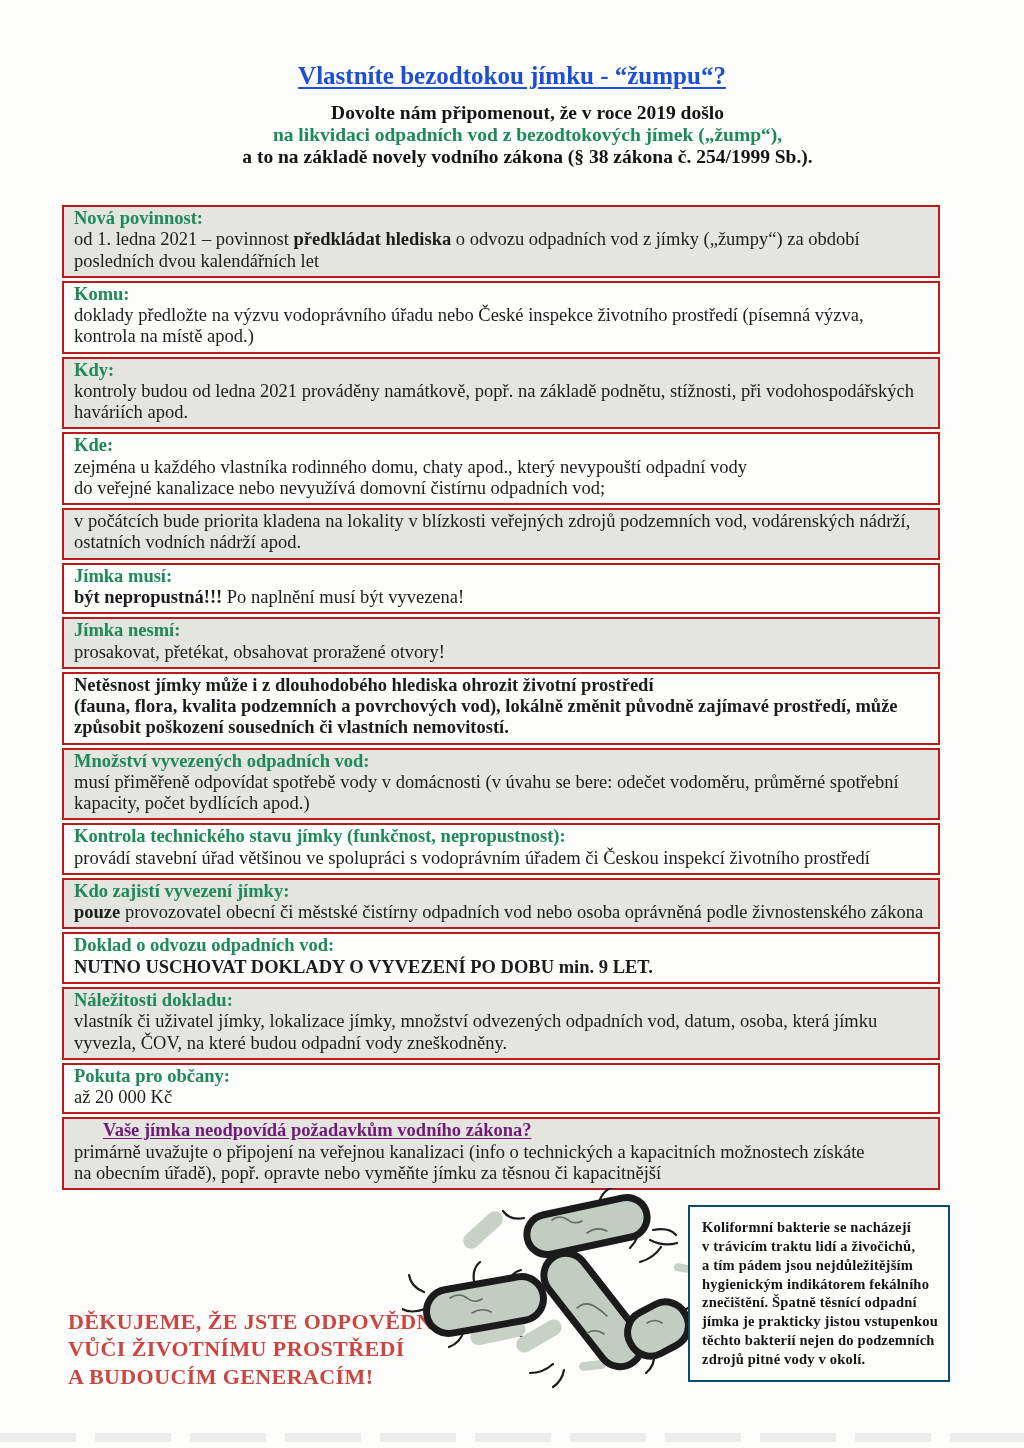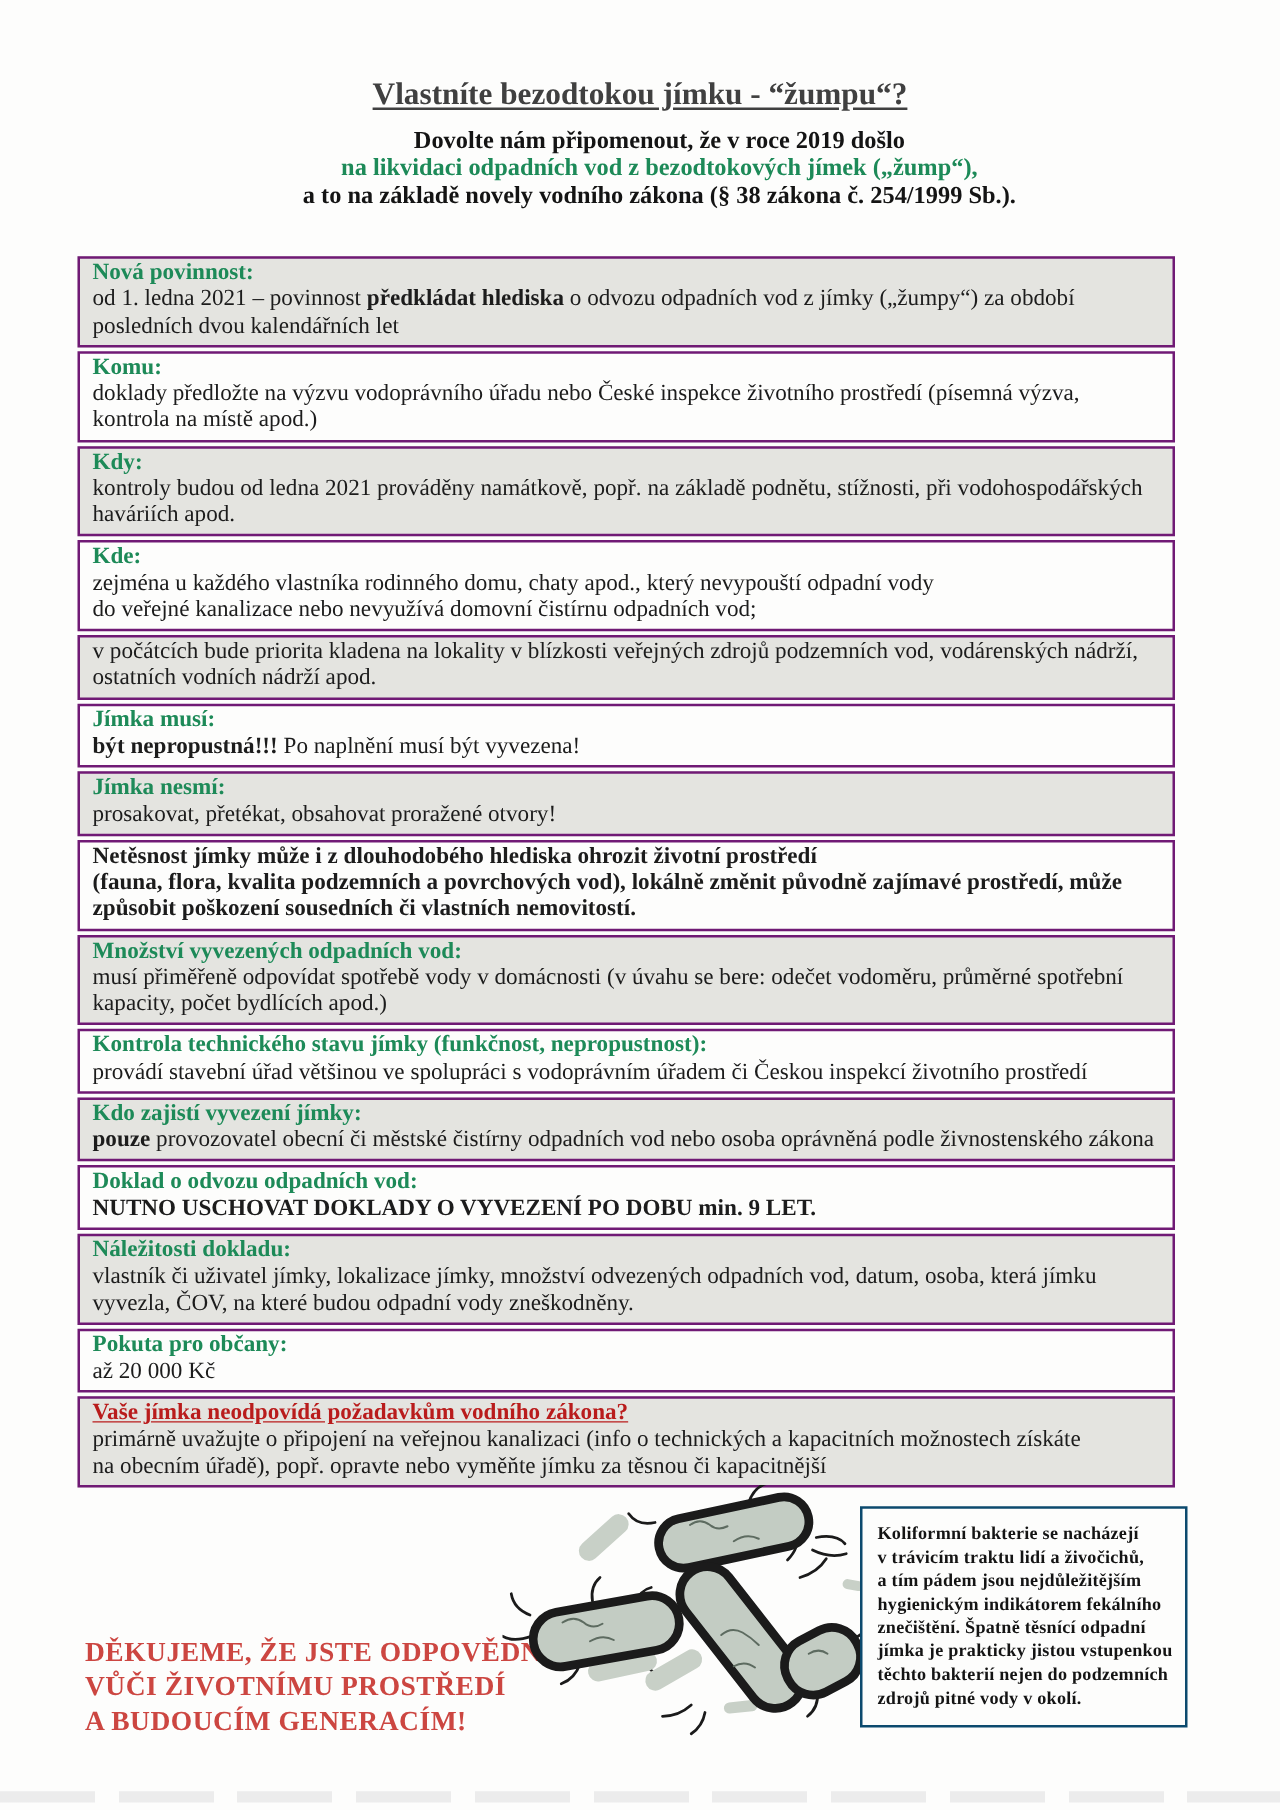--- a/index.html
+++ b/index.html
@@ -5,37 +5,37 @@
   html,body { margin:0; padding:0; background:#ffffff; }
   .page {
     position:relative; width:1024px; height:1448px;
     background:#fdfdfc; overflow:hidden;
     font-family:"Liberation Serif", serif; color:#1c1c1c;
   }
   
   .header { position:absolute; top:62px; left:0; width:1024px; text-align:center; }
   .title {
     display:inline-block; margin:0 0 12px 0;
-    font-size:25px; font-weight:bold; color:#404040;
+    font-size:25px; font-weight:bold; color:#1d4ed8;
     text-decoration:underline; text-underline-offset:3px;
   }
   .sub { font-weight:bold; font-size:19.5px; line-height:1.12; color:#141414;margin-left:31px; }
   .sub.green { color:#1d8a58; }
   
   .sections {
     position:absolute; left:62px; top:205px; width:878px;
     display:flex; flex-direction:column; gap:3px;
   }
   .section {
-    border:2px solid #701a75; padding:1px 10px 4px 10px;
+    border:2px solid #b91c1c; padding:1px 10px 4px 10px;
     font-size:18.5px; line-height:1.15; background:#fdfdfc;
   }
   .section.gray { background:#e4e4e0; }
   .sec-heading { font-weight:bold; color:#1d8a58; }
-  .sec-heading.black-underline { color:#b91c1c; text-decoration:underline; text-underline-offset:2px; }
+  .sec-heading.black-underline { color:#701a75; text-decoration:underline; text-underline-offset:2px;margin-left:29px; }
   .sec-body b { font-weight:bold; }
   
   .thanks {
     position:absolute; left:68px; top:1308px;
     color:#cc4641; font-weight:bold; font-size:22px; line-height:1.24;
     white-space:pre-line; letter-spacing:0.4px;
   }
   .bacteria-svg { position:absolute; left:402px; top:1188px; }
   .coliform-box {
     position:absolute; left:688px; top:1205px; width:238px;

